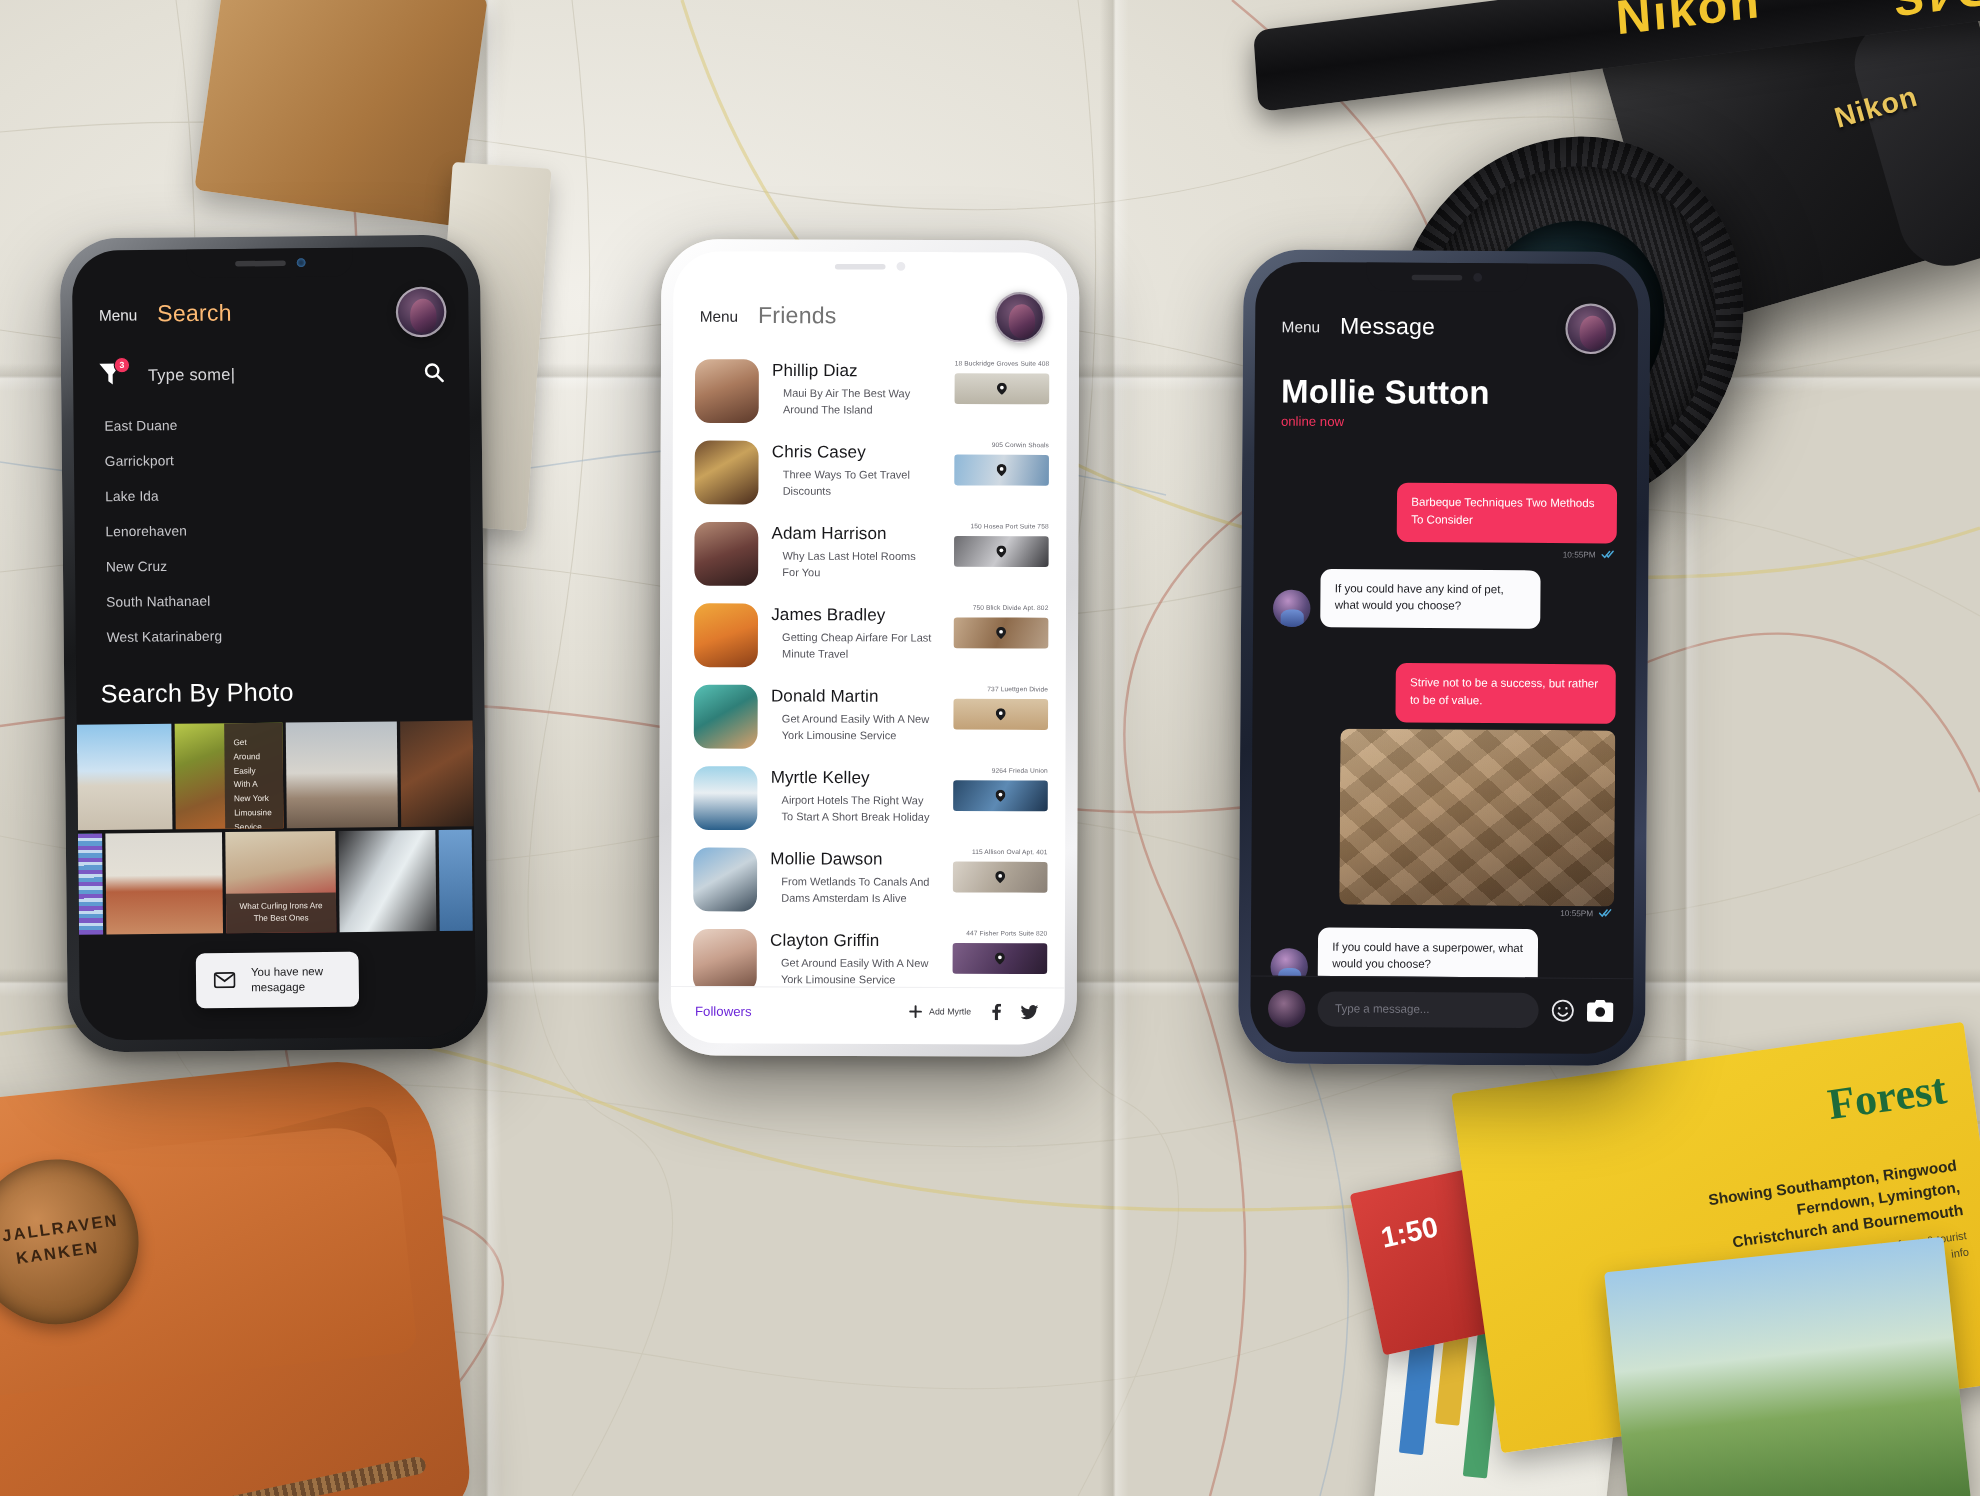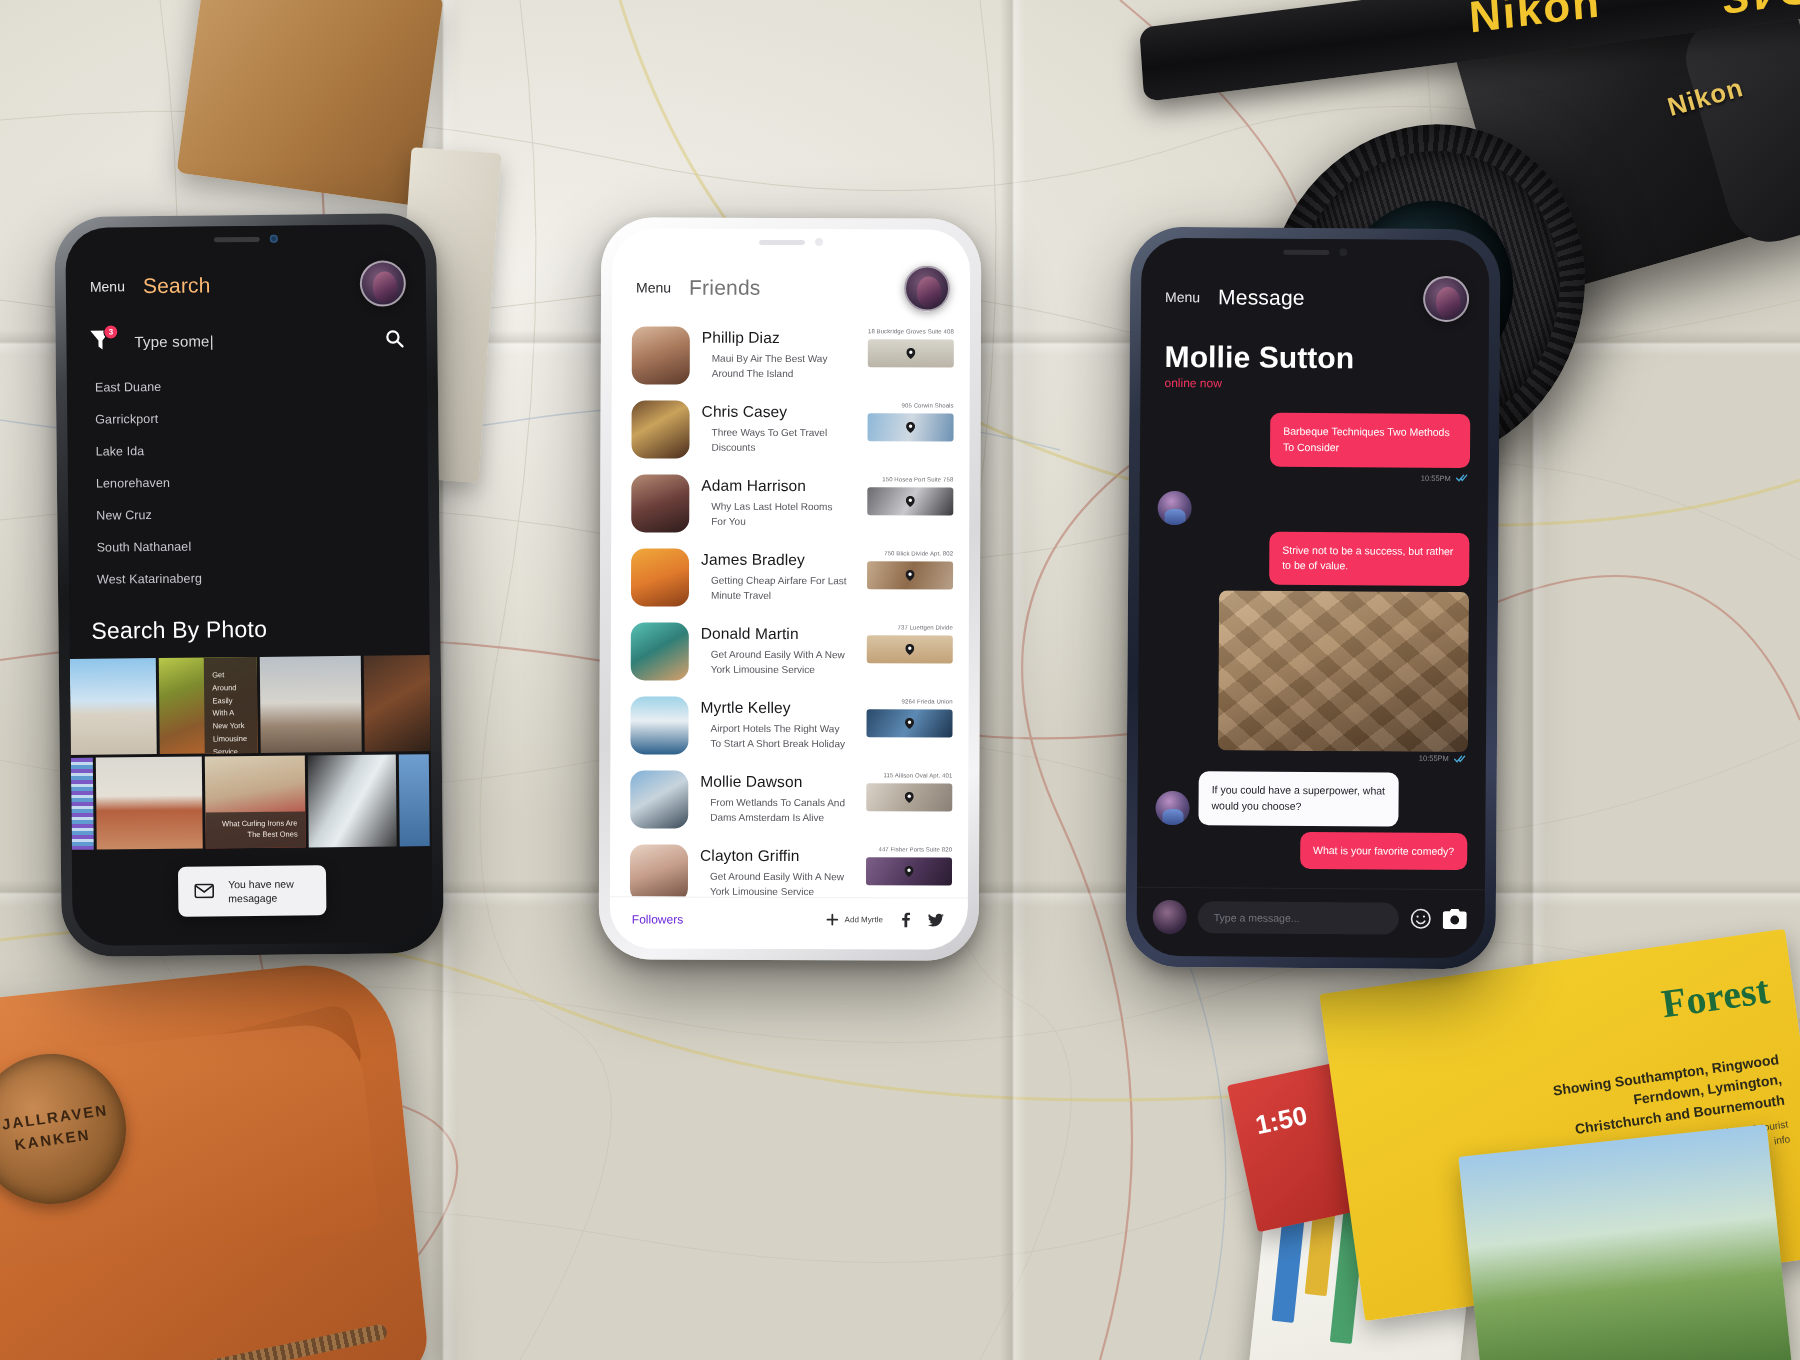--- a/index.html
+++ b/index.html
@@ -267,21 +267,21 @@
     font-size:23px; font-weight:500; color:#fff;
     padding:22px 22px 14px 22px; letter-spacing:.2px;
   }
 
   .grid-row { display:flex; gap:3px; padding:0; }
   .grid-row + .grid-row { margin-top:3px; }
   .cell { position:relative; overflow:hidden; }
   .cell .cap {
     position:absolute; inset:auto 0 0 0; padding:7px 8px;
     background:rgba(60,48,40,.9); color:#efe9e2;
-    font-size:7.5px; line-height:1.45; text-align:right;
+    font-size:7.5px; line-height:1.45; text-align:center;
   }
   .cell .cap-side {
     position:absolute; right:0; top:0; bottom:0; width:54%;
     background:rgba(60,48,38,.94); color:#efe9e2;
     font-size:7.5px; line-height:1.7; padding:12px 8px;
   }
   .im-beach { background:linear-gradient(180deg,#8fc5ea 0%,#cfe3f2 44%,#d9d2c4 58%,#c9bfae 100%); }
   .im-autumn { background:linear-gradient(160deg,#b8c94a 0%,#7e8c2e 30%,#8a5a2c 62%,#c96a2e 100%); }
   .im-desert { background:linear-gradient(180deg,#b9c0c6 0%,#d7d4cd 48%,#9a8572 72%,#6d5b4c 100%); }
   .im-street { background:linear-gradient(150deg,#4a3326 0%,#7d4a2c 45%,#2e2018 100%); }
@@ -368,21 +368,21 @@
   #phone3 .topbar .title { color:#fff;text-align:center; }
 
   .chat-head { padding:16px 24px 8px 24px; }
   .chat-name { font-size:30px; font-weight:700; letter-spacing:.1px; color:#fff; }
   .chat-status { font-size:12px; color:#f4345f; margin-top:2px; }
 
   .chat-body { flex:1; padding:14px 18px 0 18px; overflow:hidden; }
   .msg { display:flex; margin-bottom:6px; align-items:flex-end; gap:9px; }
   .msg.out { justify-content:flex-end; }
   .bubble { max-width:200px; border-radius:10px; padding:11px 13px; font-size:10.5px; line-height:1.5; }
-  .bubble.pink { background:#f4345f; color:#fff; }
+  .bubble.pink { background:#f4345f; color:#fff;margin-top:26px; }
   .bubble.white { background:#fbfbfd; color:#1b1b20; }
   .mav {
     width:34px; height:34px; border-radius:50%; flex:0 0 auto;
     background:radial-gradient(circle at 40% 30%,#b98fc4,#5a4a7a 55%,#2a2a44 100%);
     position:relative; overflow:hidden;
   }
   .mav::after {
     content:""; position:absolute; left:20%; bottom:0; width:62%; height:46%;
     border-radius:40% 40% 0 0; background:linear-gradient(180deg,#6e8fd4,#3a5090);
   }
@@ -776,20 +776,21 @@
           <span class="t">10:55PM</span>
           <span class="ck">
             <svg width="12" height="8" viewBox="0 0 12 8" fill="none" stroke="#4aa8d8" stroke-width="1.4" stroke-linecap="round">
               <path d="M0.8 4.3 3.2 6.7 7.6 1.3"></path>
               <path d="M4.8 4.6 6.4 6.4 10.8 1.1"></path>
             </svg>
           </span>
         </div>
         <div class="msg in">
           <span class="mav"></span>
+          <span class="bubble white">If you could have any kind of pet, what would you choose?</span>
         </div>
         <div class="msg out">
           <span class="bubble pink">Strive not to be a success, but rather to be of value.</span>
         </div>
         <div class="photo-msg"></div>
         <div class="meta">
           <span class="t">10:55PM</span>
           <span class="ck">
             <svg width="12" height="8" viewBox="0 0 12 8" fill="none" stroke="#4aa8d8" stroke-width="1.4" stroke-linecap="round">
               <path d="M0.8 4.3 3.2 6.7 7.6 1.3"></path>

